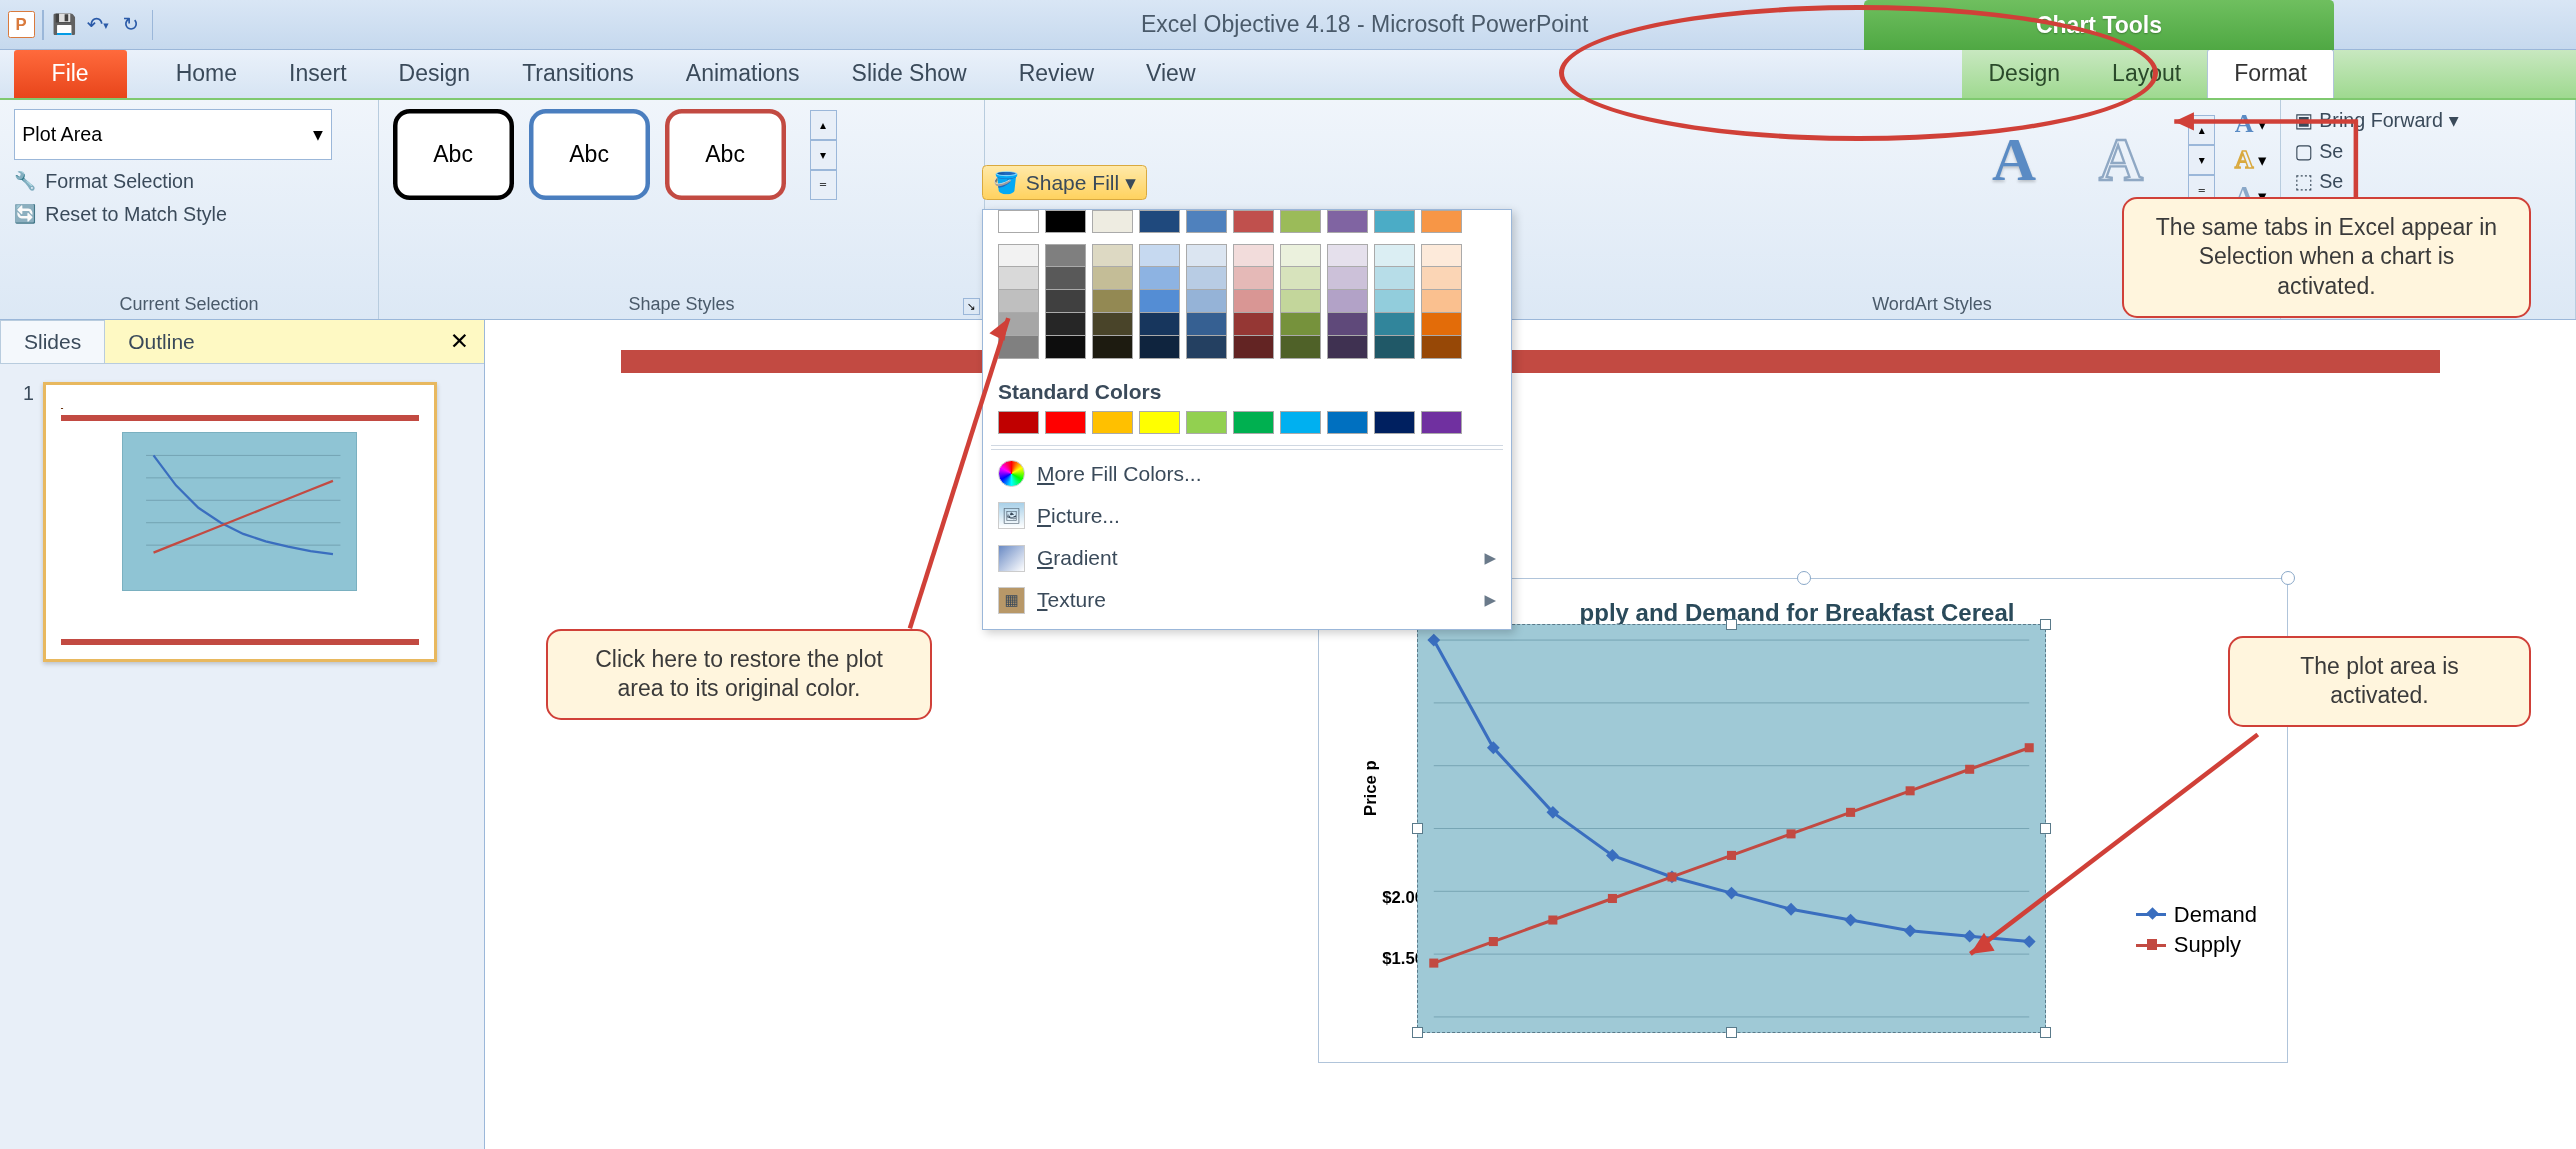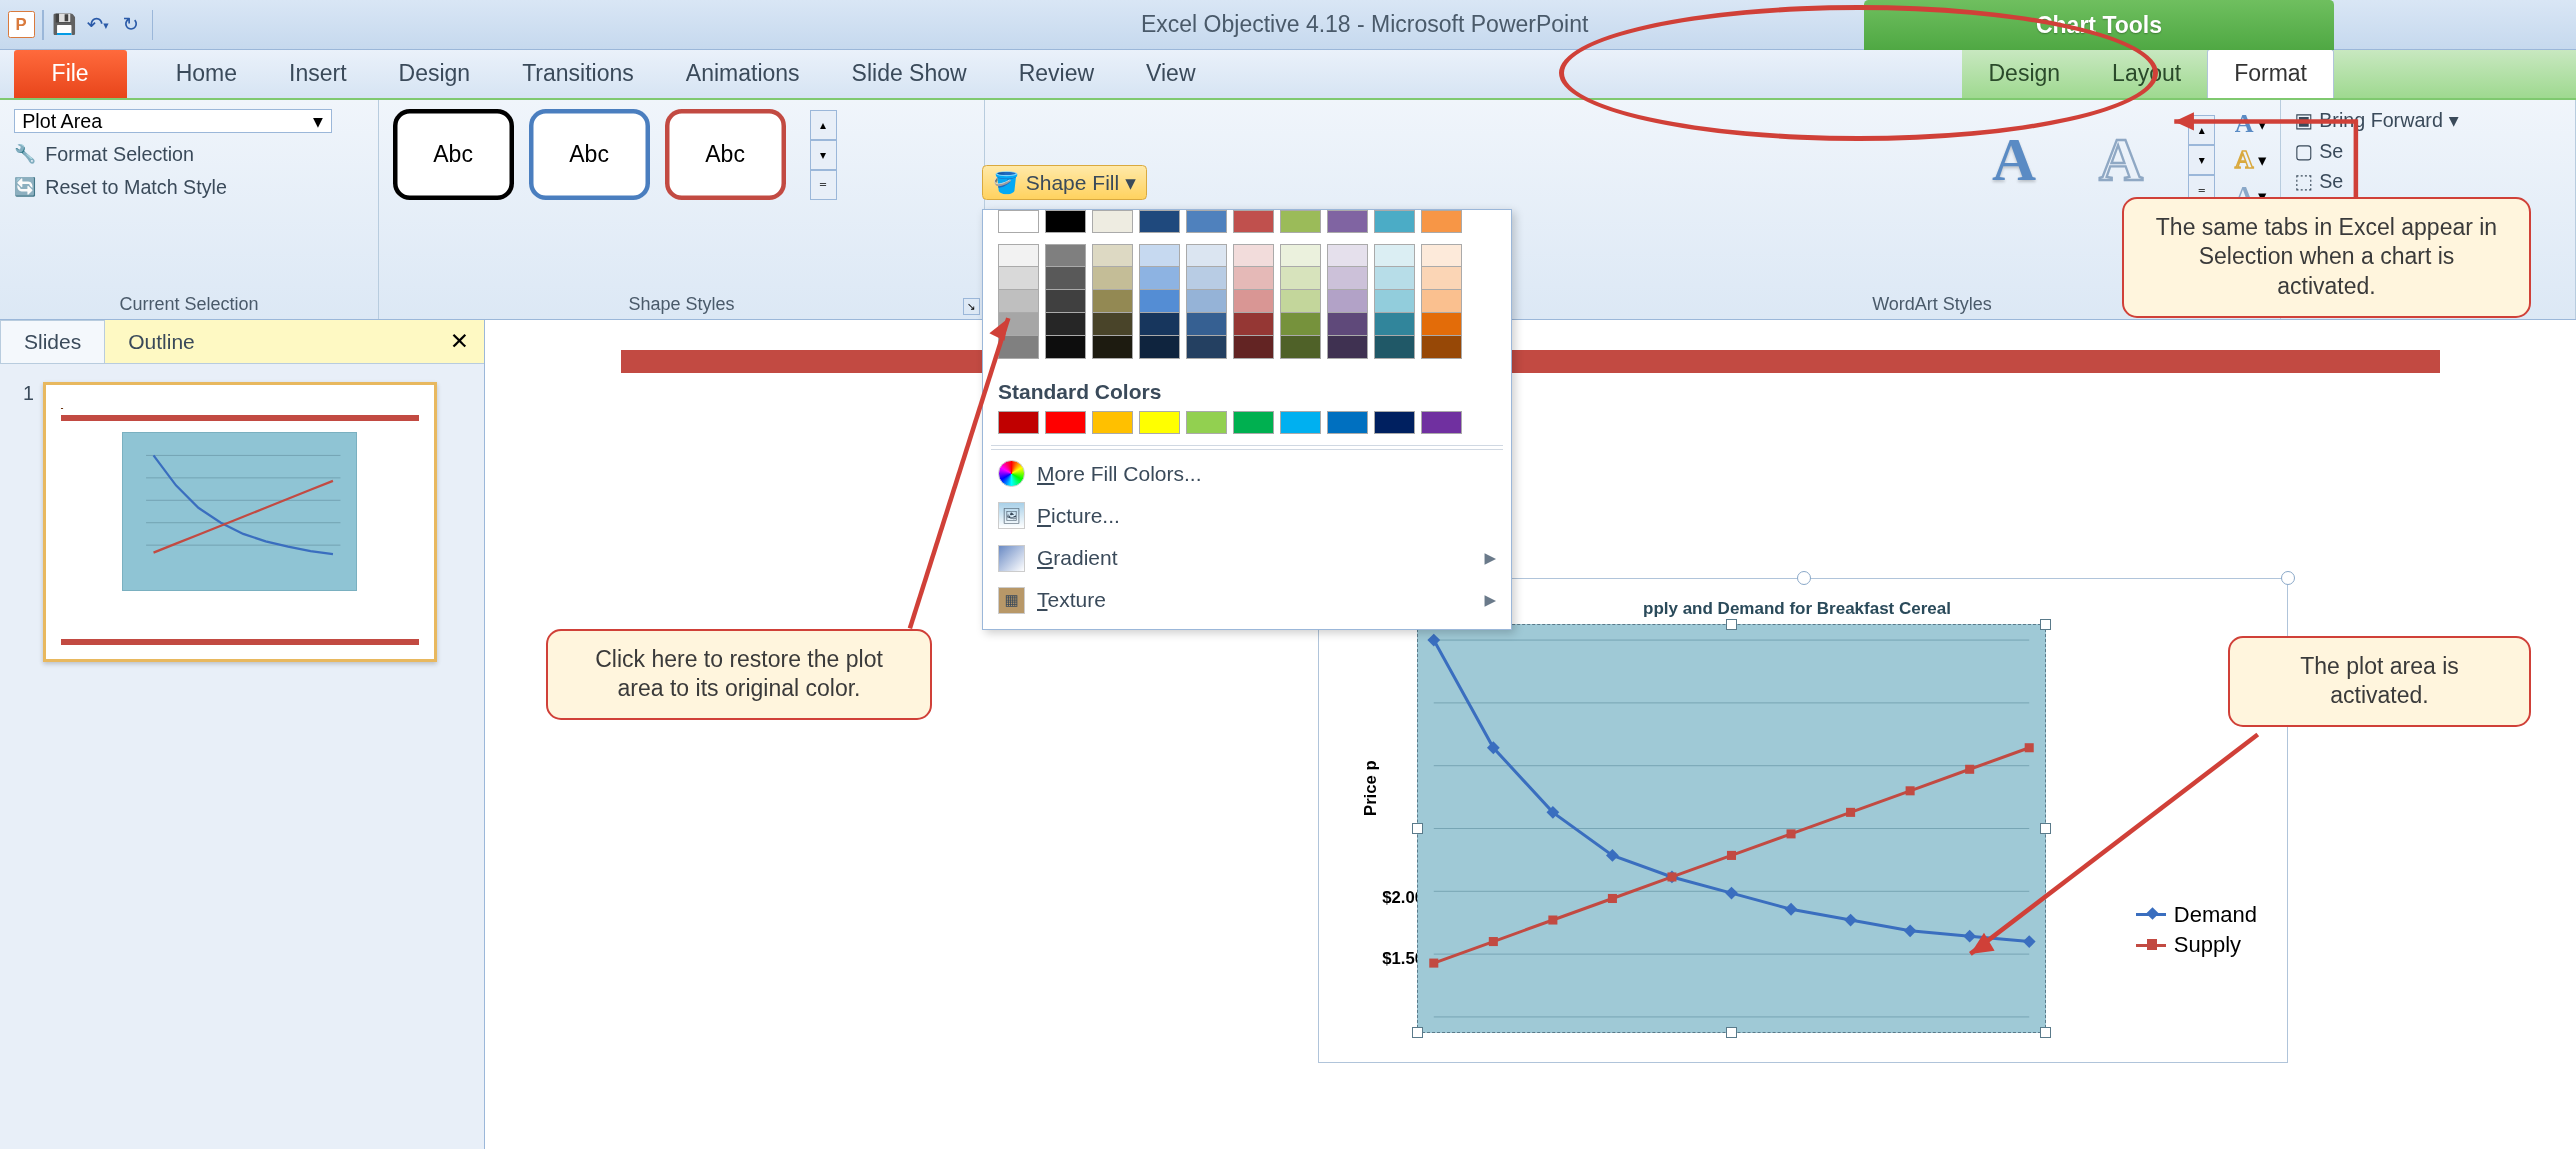--- a/index.html
+++ b/index.html
@@ -129,21 +129,21 @@
       font-size: 10.6px;
       display: flex;
       align-items: center;
       justify-content: center;
       cursor: pointer;
     }
     
     
     .selection-combo {
       width: 318px;
-      height: 24px;
+      height: 51px;
       background: #fff;
       border: 0.8px solid #9bb7d9;
       display: flex;
       align-items: center;
       padding: 0 7.6px;
       font-size: 19.7px;
       justify-content: space-between;
       cursor: pointer;
     }
     .sel-btn {
@@ -357,21 +357,21 @@
     .sh-bm { bottom: -6px; left: 50%; margin-left: -5.3px; }
     .sh-ml { top: 50%; left: -6px; margin-top: -5.3px; }
     .sh-mr { top: 50%; right: -6px; margin-top: -5.3px; }
     
     .chart-title {
       position: absolute;
       top: 19.7px;
       left: 0;
       right: 12px;
       text-align: center;
-      font-size: 17px;
+      font-size: 24px;
       font-weight: bold;
       color: #2a4a5a;
     }
     .y-label {
       position: absolute;
       left: 52px;
       top: 227px;
       transform: rotate(-90deg);
       transform-origin: left center;
       font-size: 16.7px;

